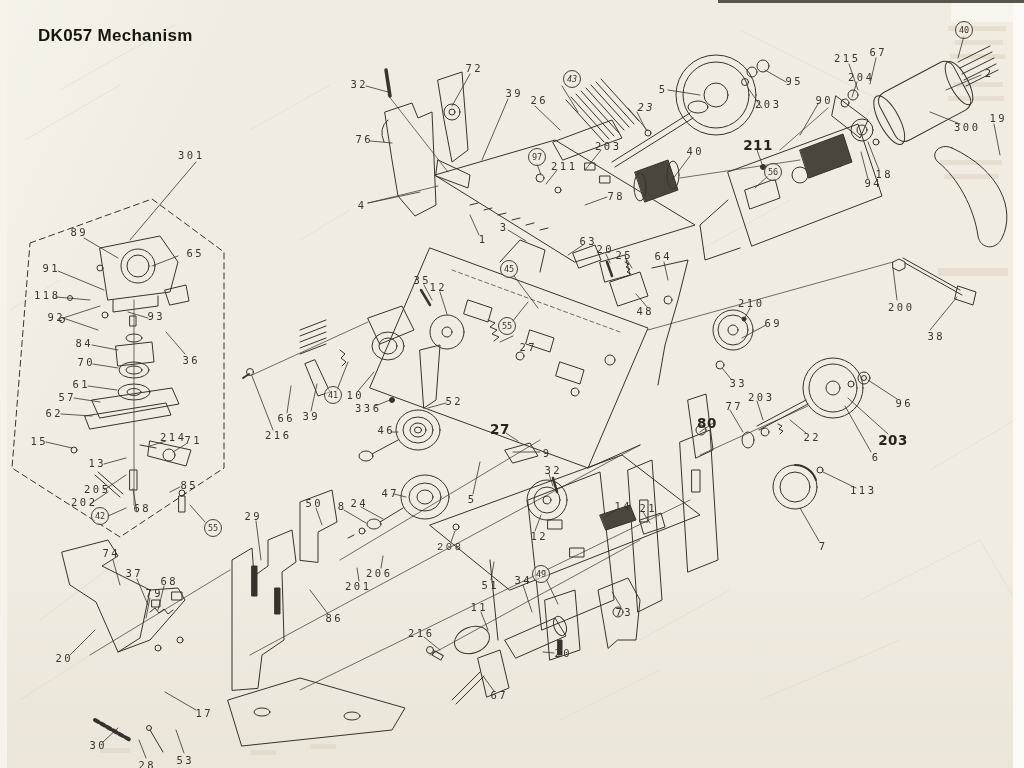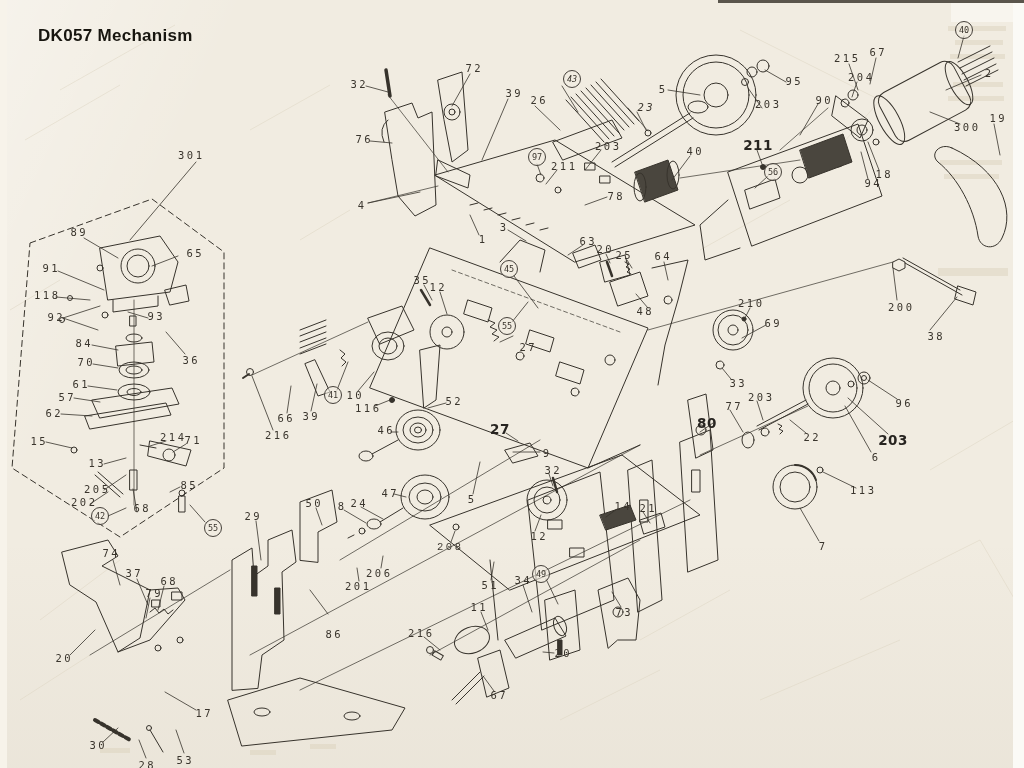--- a/index.html
+++ b/index.html
@@ -496,21 +496,21 @@
     <span class="part-label circled" style="left: 213px; top: 528px;">55</span>
     <span class="part-label" style="left: 110px; top: 553px;">74</span>
     <span class="part-label" style="left: 133px; top: 573px;">37</span>
     <span class="part-label" style="left: 168px; top: 581px;">68</span>
     <span class="part-label" style="left: 153px; top: 593px;">79</span>
     <span class="part-label" style="left: 63px; top: 658px;">20</span>
     <span class="part-label" style="left: 203px; top: 713px;">17</span>
     <span class="part-label" style="left: 97px; top: 745px;">30</span>
     <span class="part-label" style="left: 146px; top: 765px;">28</span>
     <span class="part-label" style="left: 184px; top: 760px;">53</span>
-    <span class="part-label" style="left: 333px; top: 634px;">86</span>
+    <span class="part-label" style="left: 333px; top: 618px;">86</span>
     <span class="part-label" style="left: 358px; top: 84px;">32</span>
     <span class="part-label" style="left: 473px; top: 68px;">72</span>
     <span class="part-label" style="left: 363px; top: 139px;">76</span>
     <span class="part-label" style="left: 513px; top: 93px;">39</span>
     <span class="part-label" style="left: 538px; top: 100px;">26</span>
     <span class="part-label circled" style="left: 572px; top: 79px; font-style: italic;">43</span>
     <span class="part-label" style="left: 607px; top: 146px;">203</span>
     <span class="part-label circled" style="left: 537px; top: 157px;">97</span>
     <span class="part-label" style="left: 563px; top: 166px;">211</span>
     <span class="part-label" style="left: 615px; top: 196px;">78</span>
@@ -549,21 +549,21 @@
     <span class="part-label" style="left: 875px; top: 457px;">6</span>
     <span class="part-label" style="left: 862px; top: 490px;">113</span>
     <span class="part-label" style="left: 822px; top: 546px;">7</span>
     <span class="part-label" style="left: 421px; top: 280px;">35</span>
     <span class="part-label" style="left: 437px; top: 287px;">12</span>
     <span class="part-label" style="left: 527px; top: 347px;">27</span>
     <span class="part-label circled" style="left: 509px; top: 269px;">45</span>
     <span class="part-label circled" style="left: 507px; top: 326px;">55</span>
     <span class="part-label circled" style="left: 333px; top: 395px;">41</span>
     <span class="part-label" style="left: 354px; top: 395px;">10</span>
-    <span class="part-label" style="left: 367px; top: 408px;">116</span>
+    <span class="part-label" style="left: 367px; top: 408px;">336</span>
     <span class="part-label" style="left: 453px; top: 401px;">52</span>
     <span class="part-label" style="left: 310px; top: 416px;">39</span>
     <span class="part-label" style="left: 285px; top: 418px;">66</span>
     <span class="part-label" style="left: 277px; top: 435px;">216</span>
     <span class="part-label" style="left: 385px; top: 430px;">46</span>
     <span class="part-label bold" style="left: 500px; top: 429px;">27</span>
     <span class="part-label" style="left: 604px; top: 249px;">20</span>
     <span class="part-label" style="left: 623px; top: 255px;">25</span>
     <span class="part-label" style="left: 662px; top: 256px;">64</span>
     <span class="part-label" style="left: 644px; top: 311px;">48</span>

